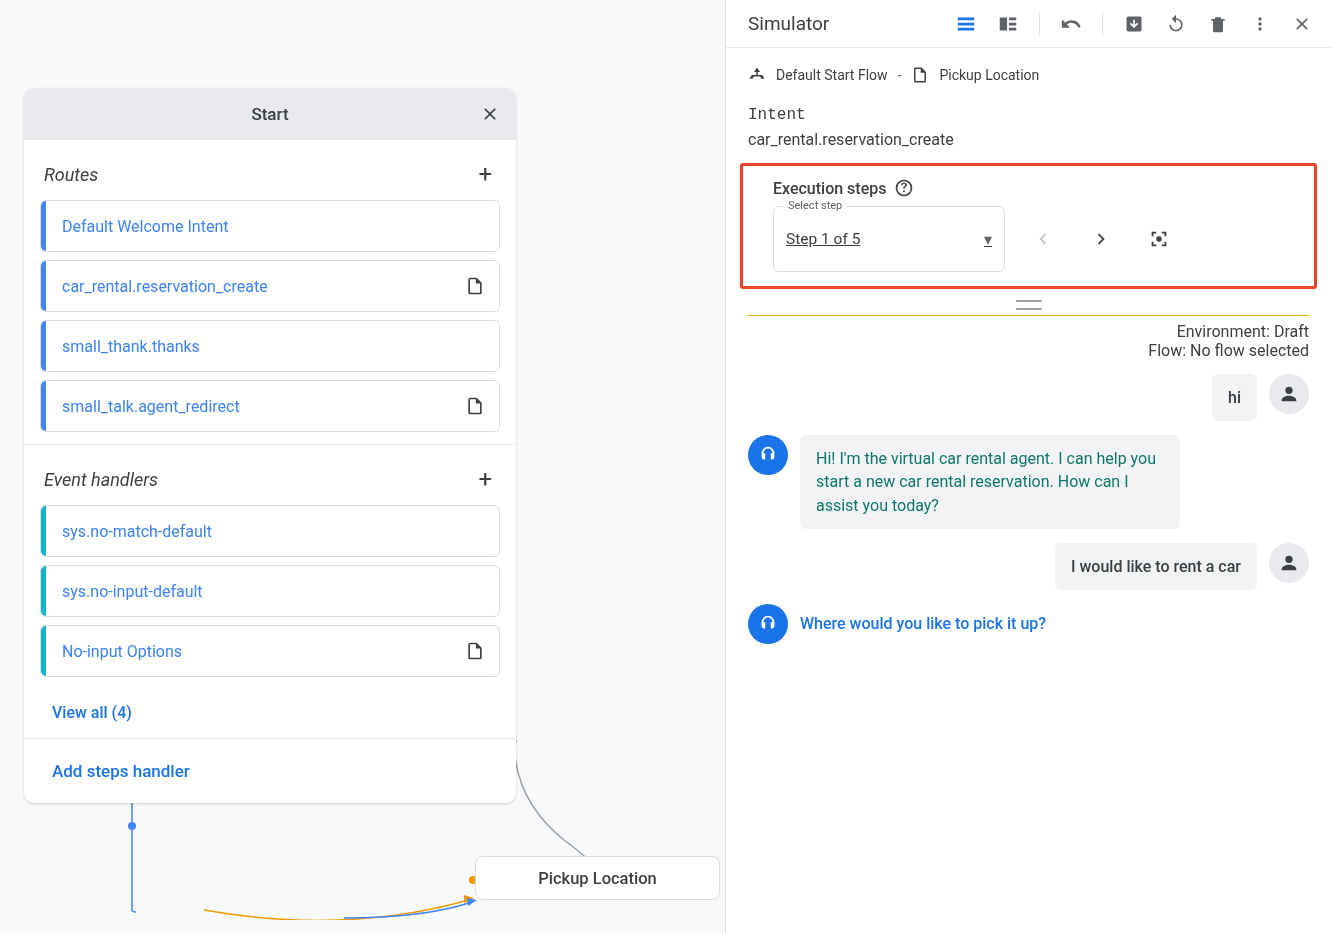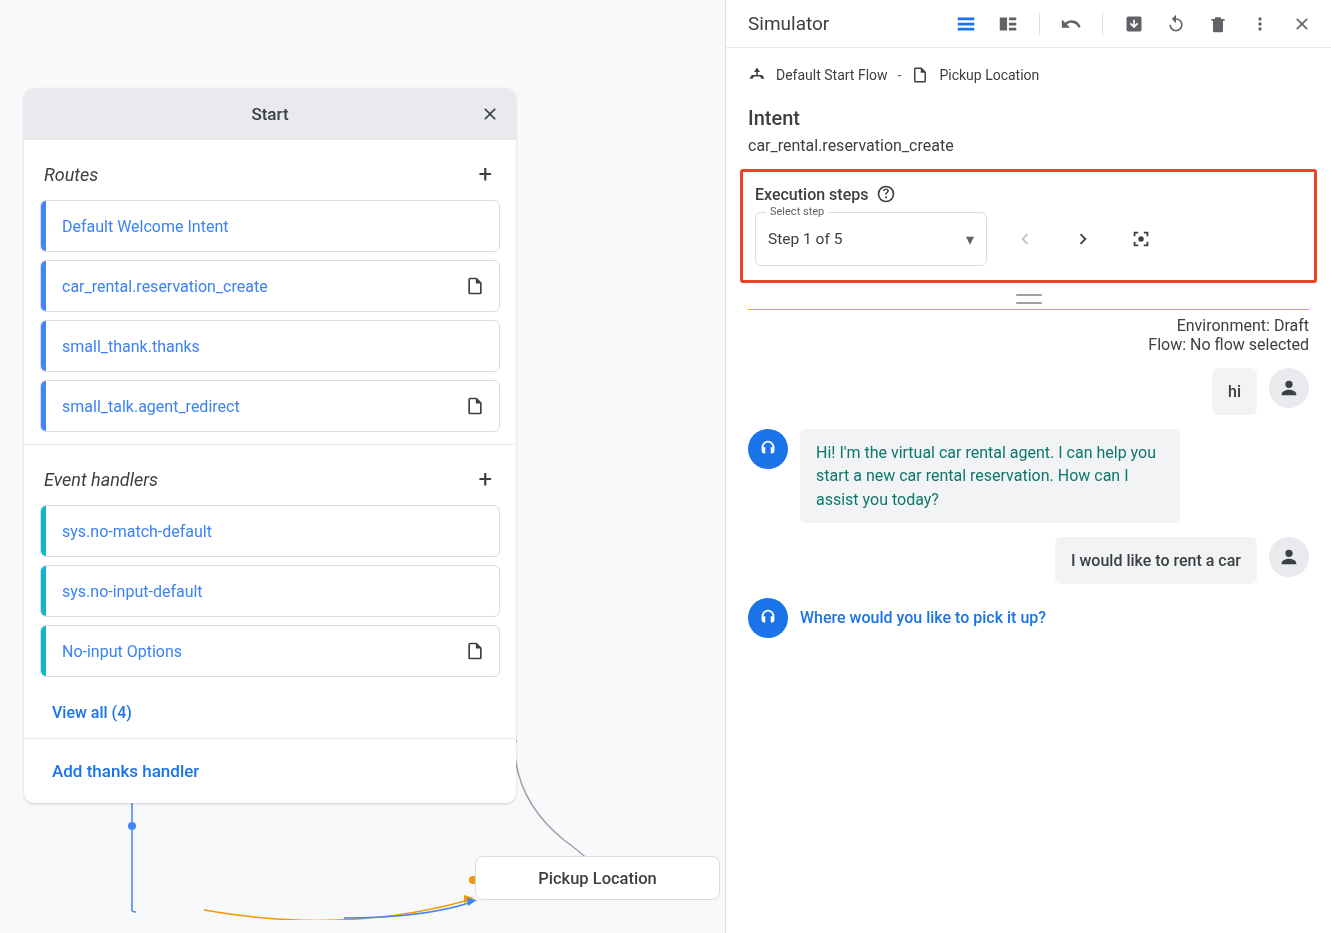--- a/index.html
+++ b/index.html
@@ -153,45 +153,46 @@
   .sim-tools .vsep { width: 1px; height: 22px; background: #dadce0; }
   .sim-tool { width: 22px; height: 22px; color: #5f6368; cursor: pointer; display:flex; align-items:center; justify-content:center;}
   .sim-tool.active { color: #1a73e8; }
 
   .sim-body { padding: 16px 22px 0 22px; }
   .page-row { display:flex; align-items:center; justify-content:space-between; padding: 8px 0;}
   .page-label { font-size: 16px; font-weight: 500; color:#3c4043;}
   .page-tools { display:flex; gap: 22px; align-items:center;}
   .breadcrumb { display:flex; align-items:center; gap:10px; padding: 2px 0 14px 0; font-size:14px; color:#3c4043;}
   .bc-sep { color:#5f6368; }
-  .intent-label { font-size:20px; font-weight:500; padding: 8px 0 4px 0;}
+  .intent-label { font-size:16px; font-weight:500; padding: 8px 0 4px 0; font-family: Liberation Mono, monospace;}
   .intent-val { font-size:16px; color:#3c4043; padding: 2px 0 14px 0;}
 
   .exec-box {
     border: 3px solid #e8442a;
     border-radius: 3px;
-    padding: 12px 14px 14px 12px;
+    padding: 12px 14px 14px 30px;
     margin-left: -8px;
     margin-right: -8px;
     display: flex;
     flex-direction: column;
     gap: 8px;
   }
   .exec-title-row { display:flex; align-items:center; gap:8px; font-size:16px; font-weight:500;}
   .step-row { display:flex; align-items:center; gap:18px;}
   .step-select {
     position: relative;
     border: 1px solid #dadce0;
     border-radius: 6px;
     width: 232px;
-    height: 54px;
+    height: 66px;
     display:flex;
     align-items:center;
     padding: 0 12px;
     cursor: pointer;
+    text-decoration: underline;
   }
   .step-select .float-label {
     position: absolute;
     top: -8px;
     left: 10px;
     background: #fff;
     padding: 0 4px;
     font-size: 11px;
     color: #5f6368;
   }
@@ -294,21 +295,21 @@
       <div class="bar"></div>
       <span class="item-label">No-input Options</span>
       <svg class="doc-icon" viewBox="0 0 24 24">
           <path fill="currentColor" d="M14 2H6a2 2 0 0 0-2 2v16a2 2 0 0 0 2 2h12a2 2 0 0 0 2-2V8l-6-6zm4 18H6V4h7v5h5v11z"></path>
         </svg>
     </div>
   </div>
 
   <div class="view-all">View all (4)</div>
   <div class="thin-divider"></div>
-  <div class="add-state">Add thanks handler</div>
+  <div class="add-state">Add steps handler</div>
 </div>
 
 <div class="node-pickup">
   <span>Pickup Location</span>
 </div>
 
 <div class="sim-panel">
   <div class="sim-header">
     <span class="sim-title">Simulator</span>
     <div class="sim-tools">

